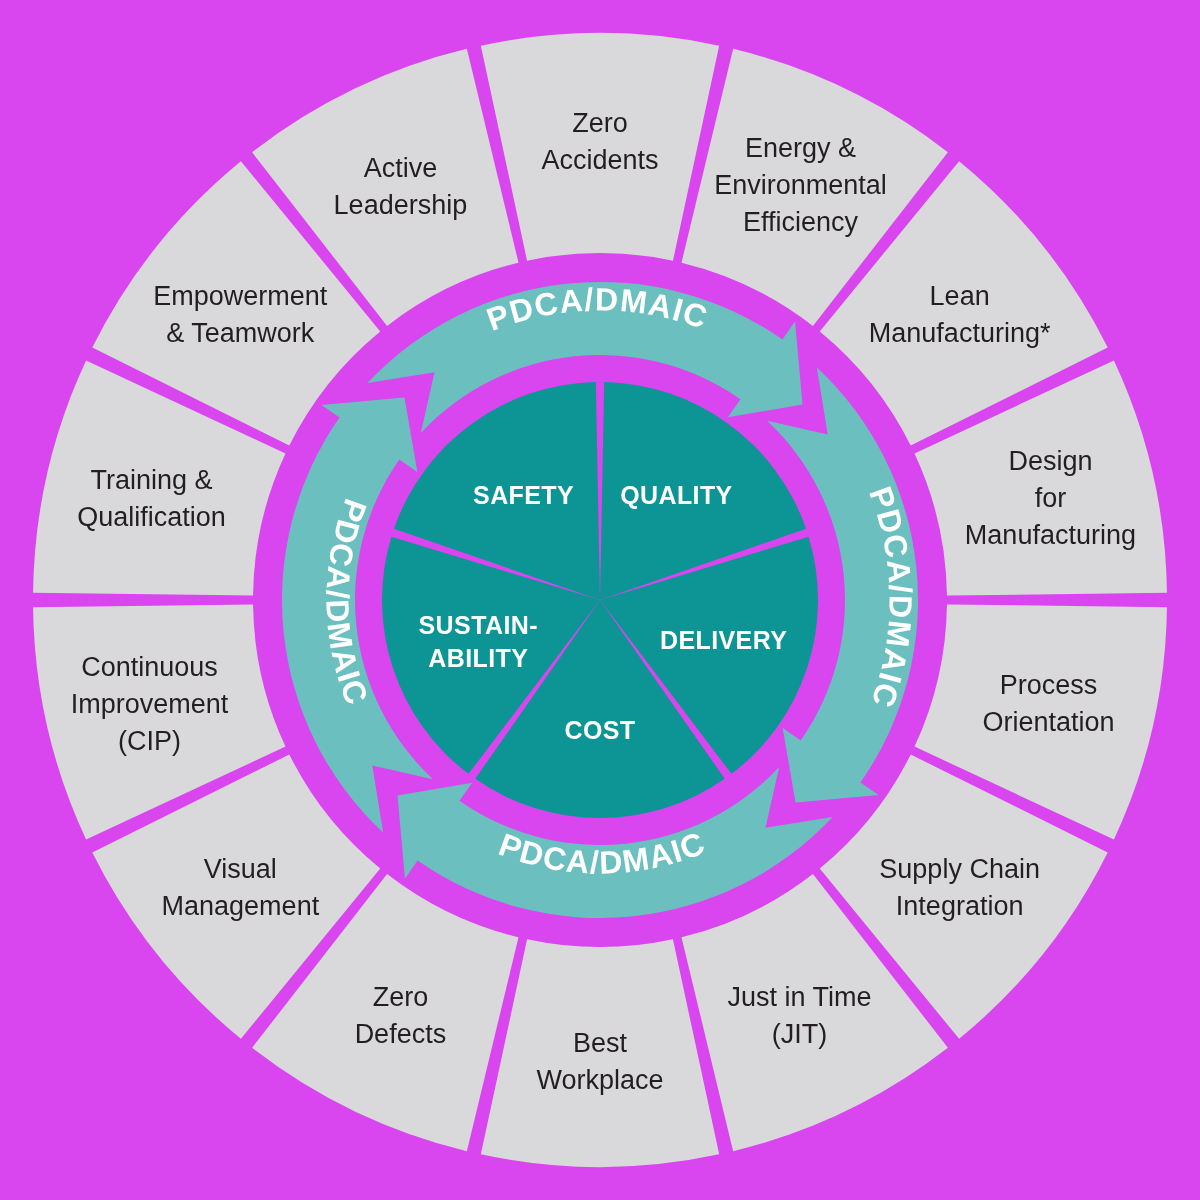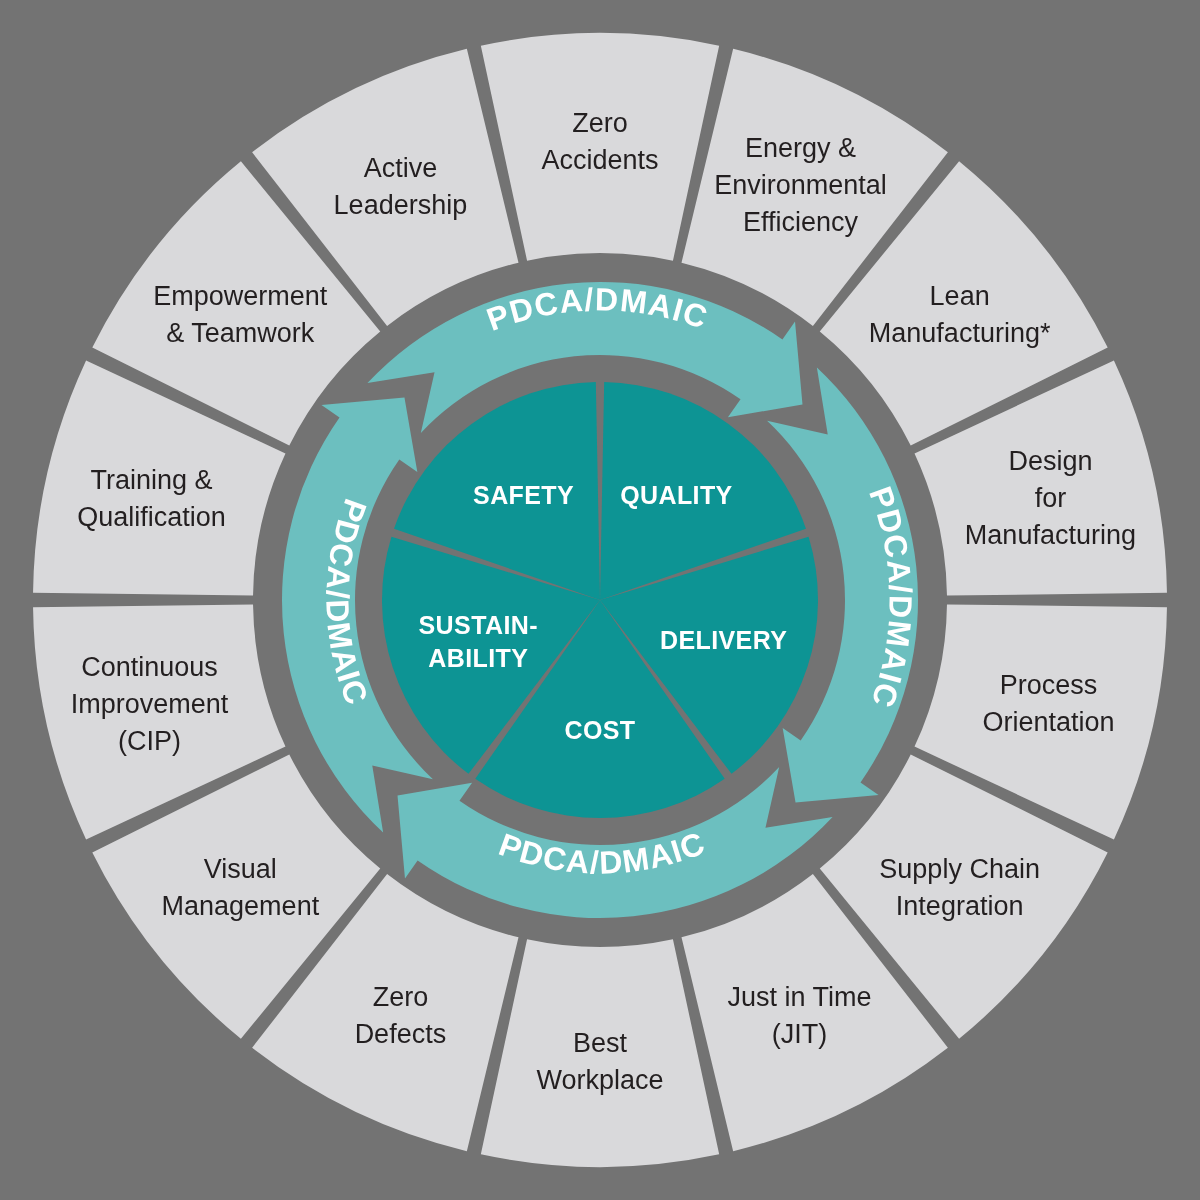--- a/index.html
+++ b/index.html
@@ -1,17 +1,17 @@
 <!DOCTYPE html>
 <html><head>
 <meta charset="utf-8">
 <style>
   html,body{margin:0;padding:0;background:#ffffff;}
   body{width:1200px;height:1200px;overflow:hidden;font-family:"Liberation Sans",sans-serif;}
-  #stage{position:relative;width:1200px;height:1200px;background:#737373;}
+  #stage{position:relative;width:1200px;height:1200px;background:#d946ef;}
   svg{display:block;}
   .outer-label{
     font-family:"Liberation Sans",sans-serif;
     font-size:27px;
     fill:#231f20;
     text-anchor:middle;
     font-weight:400;
   }
   .core-label{
     font-family:"Liberation Sans",sans-serif;

